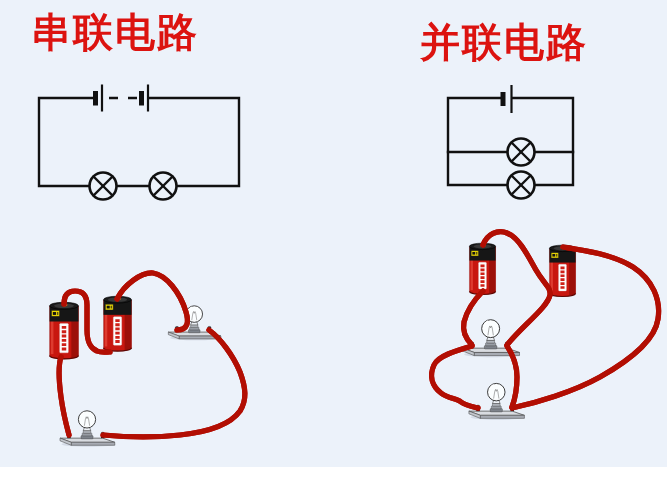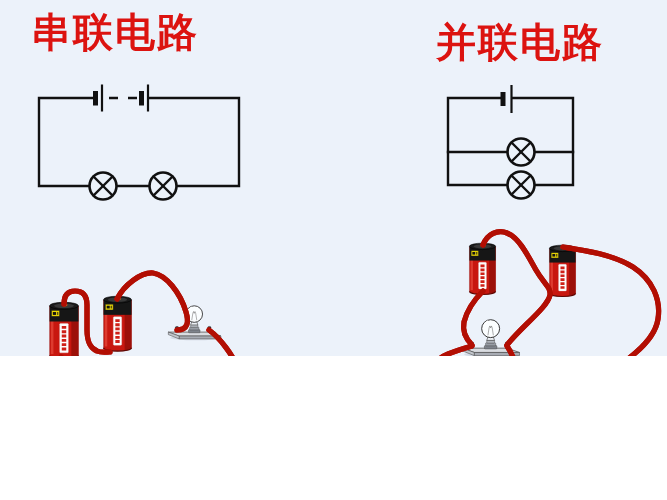--- a/index.html
+++ b/index.html
@@ -1,34 +1,34 @@
 <!DOCTYPE html>
 <html><head>
 <meta charset="utf-8">
 <style>
   html,body{margin:0;padding:0;}
   body{background:#ffffff;font-family:"Liberation Serif","DejaVu Serif",serif;}
   #slide{
     position:relative;
-    width:667px;height:356px;
+    width:667px;height:467px;
     background:#ecf2fa;
     overflow:hidden;
   }
   .title{
     position:absolute;
     font-weight:bold;
     font-size:40px;
     line-height:1.05;
     letter-spacing:2px;
     color:#dc1310;
     white-space:nowrap;
     user-select:none;
   }
   #title-series{left:31px;top:12px;}
-  #title-parallel{left:436px;top:22px;}
+  #title-parallel{left:420px;top:22px;}
   svg{position:absolute;left:0;top:0;}
   .sch{stroke:#111;stroke-width:2.4;fill:none;stroke-linecap:square;}
   .cell-thick{stroke:#111;stroke-width:5;stroke-linecap:butt;}
   .cell-thin{stroke:#111;stroke-width:2.2;stroke-linecap:butt;}
   .lampc{fill:#ecf2fa;stroke:#111;stroke-width:2.6;}
   .lampx{stroke:#111;stroke-width:2.4;stroke-linecap:round;}
   .wire-under{fill:none;stroke:#b20e03;stroke-width:5.2;stroke-linecap:round;stroke-linejoin:round;}
   .wire-over{fill:none;stroke:#f21808;stroke-width:3;stroke-linecap:round;stroke-linejoin:round;}
 </style>
 </head>

